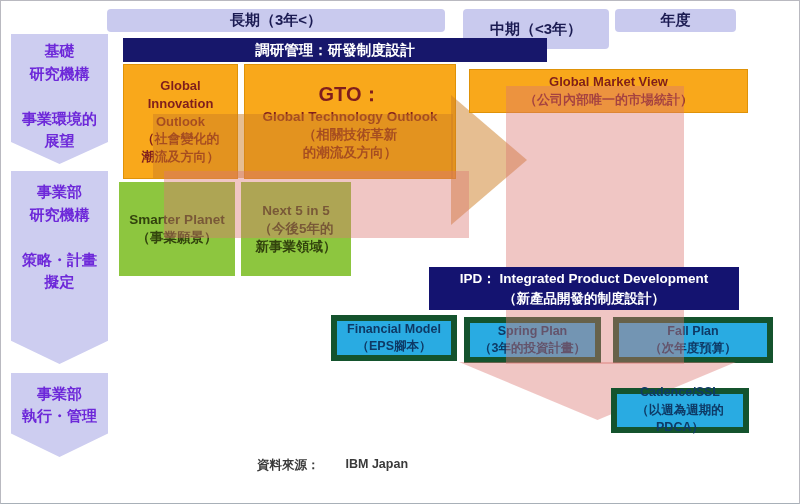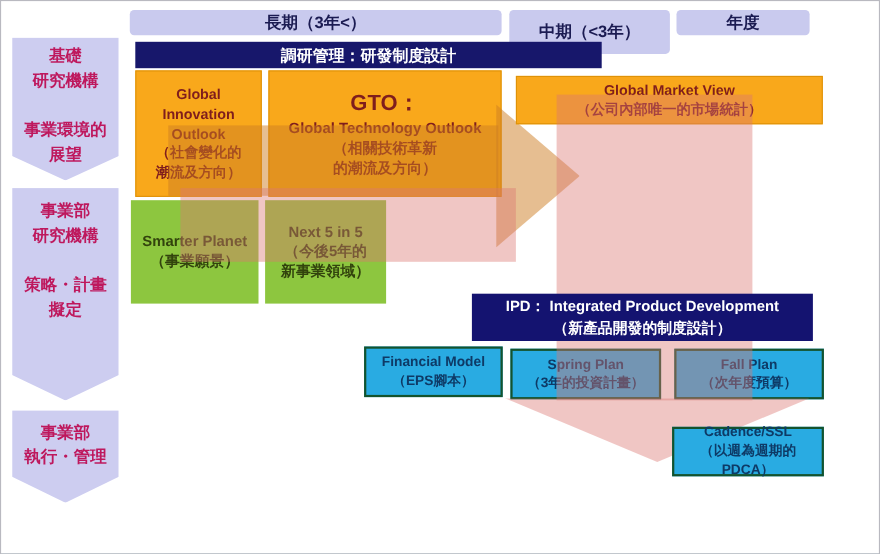--- a/index.html
+++ b/index.html
@@ -10,43 +10,43 @@
   }
   .abs{position:absolute;box-sizing:border-box;}
   .box{
     position:absolute;box-sizing:border-box;display:flex;flex-direction:column;
     align-items:center;justify-content:center;text-align:center;
     font-weight:bold;white-space:pre-line;
   }
   
   .hdr{background:#c9caee;border-radius:4px;color:#1b1b52;font-size:15px;z-index:6;}
   
-  .chev{background:#cdcdf0;color:#be185d;font-size:15px;line-height:1.5;z-index:6;}
+  .chev{background:#cdcdf0;color:#6d28d9;font-size:15px;line-height:1.5;z-index:6;}
   #left-basic   {clip-path:polygon(0 0,100% 0,100% 83%,50% 100%,0 83%);justify-content:flex-start;padding-top:6px;}
   #left-division{clip-path:polygon(0 0,100% 0,100% 88%,50% 100%,0 88%);justify-content:flex-start;padding-top:10px;}
   #left-exec    {clip-path:polygon(0 0,100% 0,100% 72%,50% 100%,0 72%);padding-bottom:20px;}
   
   .navybar{background:#17176b;color:#ffffff;font-size:14.5px;z-index:6;}
   .orange{background:#f9a81b;border:1px solid #df9208;color:#7f1d1d;}
   .green{background:#8dc63f;color:#32430d;font-size:13.5px;line-height:1.35;z-index:1;}
   .purplebar{background:#4a2c82;color:#ffffff;font-size:13.5px;line-height:1.45;z-index:5;}
   .darkbar{background:#141370;color:#ffffff;font-size:13.5px;line-height:1.45;z-index:5;}
-  .blue{background:#29abe2;border:2px solid #14532d;color:#0e3a66;font-size:12.5px;line-height:1.4;}
+  .blue{background:#29abe2;border:6px solid #14532d;color:#0e3a66;font-size:12.5px;line-height:1.4;}
   
   .oarr{background:rgba(205,125,35,0.5);z-index:2;}
   .parr{background:rgba(220,120,115,0.42);z-index:4;}
   #source-line{position:absolute;left:256px;top:456px;z-index:6;color:#3a3a3a;
     font-size:12.5px;font-weight:bold;display:flex;gap:26px;}
 </style>
 </head>
 <body>
 
 <div id="canvas">
 
-  <div class="box hdr" style="left:117px;top:8px;width:338px;height:23px;">長期（3年&lt;）</div>
+  <div class="box hdr" style="left:106px;top:8px;width:338px;height:23px;">長期（3年&lt;）</div>
   <div class="box hdr" style="left:462px;top:8px;width:146px;height:40px;">中期（&lt;3年）</div>
   <div class="box hdr" style="left:614px;top:8px;width:121px;height:23px;">年度</div>
 
   <div class="box chev" id="left-basic" style="left:10px;top:33px;width:97px;height:130px;">基礎
 研究機構
 
 事業環境的
 展望</div>
   <div class="box chev" id="left-division" style="left:10px;top:170px;width:97px;height:193px;">事業部
 研究機構
@@ -86,19 +86,23 @@
   <div class="abs parr" style="left:505px;top:85px;width:178px;height:278px;"></div>
   <div class="abs parr" style="left:458px;top:361px;width:277px;height:58px;clip-path:polygon(0 0,100% 0,50% 100%);"></div>
 
   <div class="box darkbar" style="left:428px;top:266px;width:310px;height:43px;">IPD： Integrated Product Development
 （新產品開發的制度設計）</div>
 
   <div class="box blue" style="left:330px;top:314px;width:126px;height:46px;z-index:5;">Financial Model
 （EPS腳本）</div>
   <div class="box blue" style="left:463px;top:316px;width:137px;height:46px;z-index:3;">Spring Plan
 （3年的投資計畫）</div>
-  <div class="box blue" style="left:612px;top:316px;width:136px;height:46px;z-index:3;">Fall Plan
+  <div class="box blue" style="left:612px;top:316px;width:160px;height:46px;z-index:3;">Fall Plan
 （次年度預算）</div>
   <div class="box blue" style="left:610px;top:387px;width:138px;height:45px;z-index:5;">Cadence/SSL
 （以週為週期的PDCA）</div>
 
+  <div id="source-line">
+    <span>資料來源：</span>
+    <span>IBM Japan</span>
+  </div>
 
 </div>
 
 </body></html>

